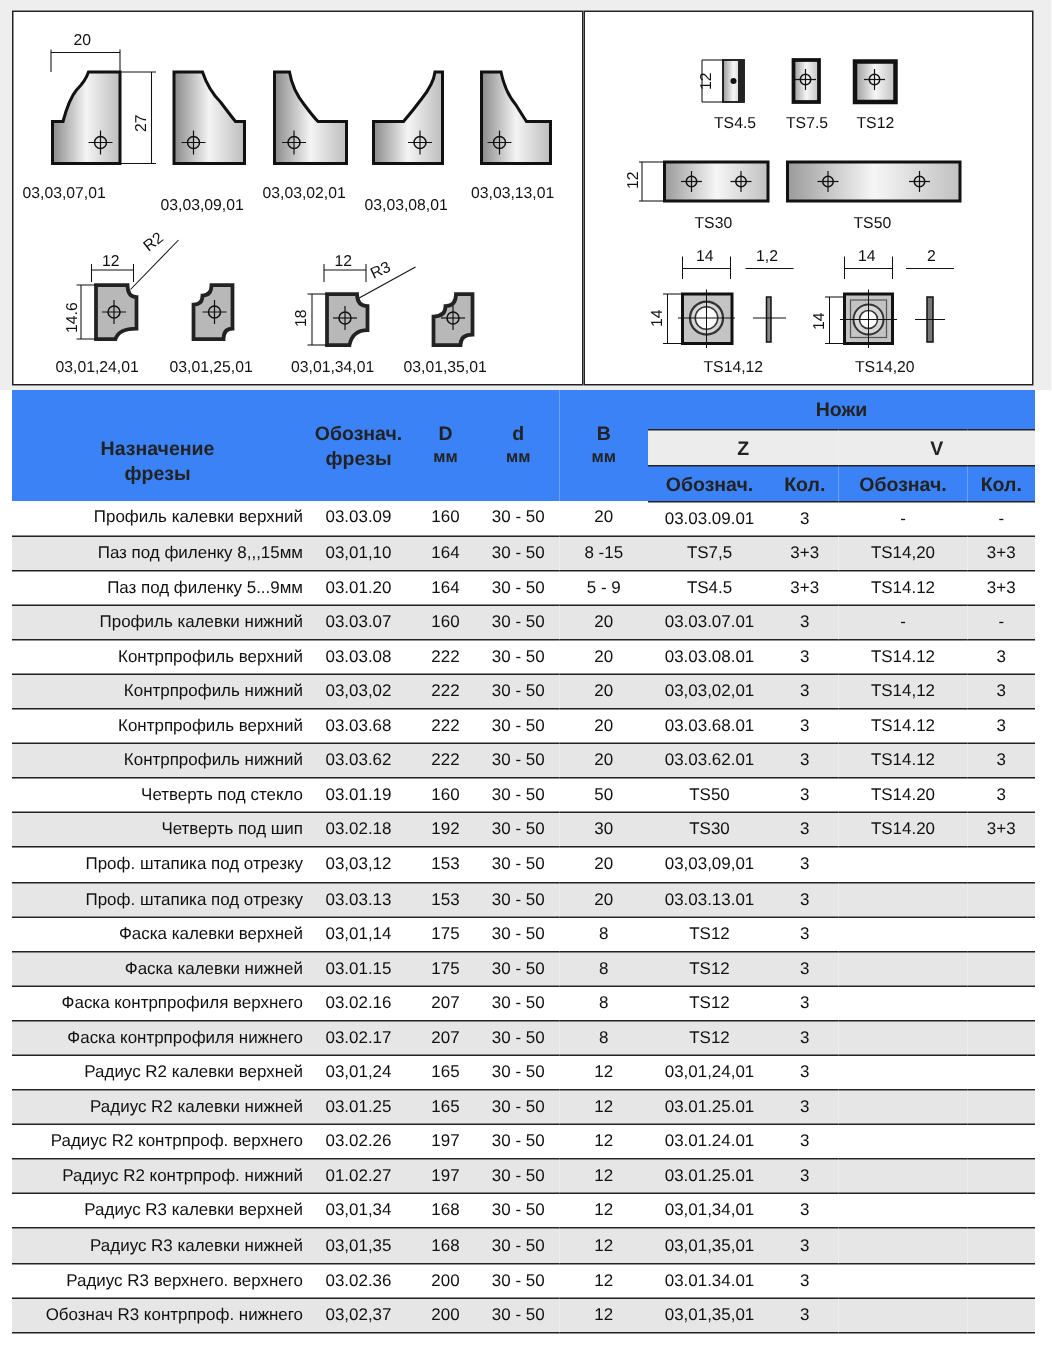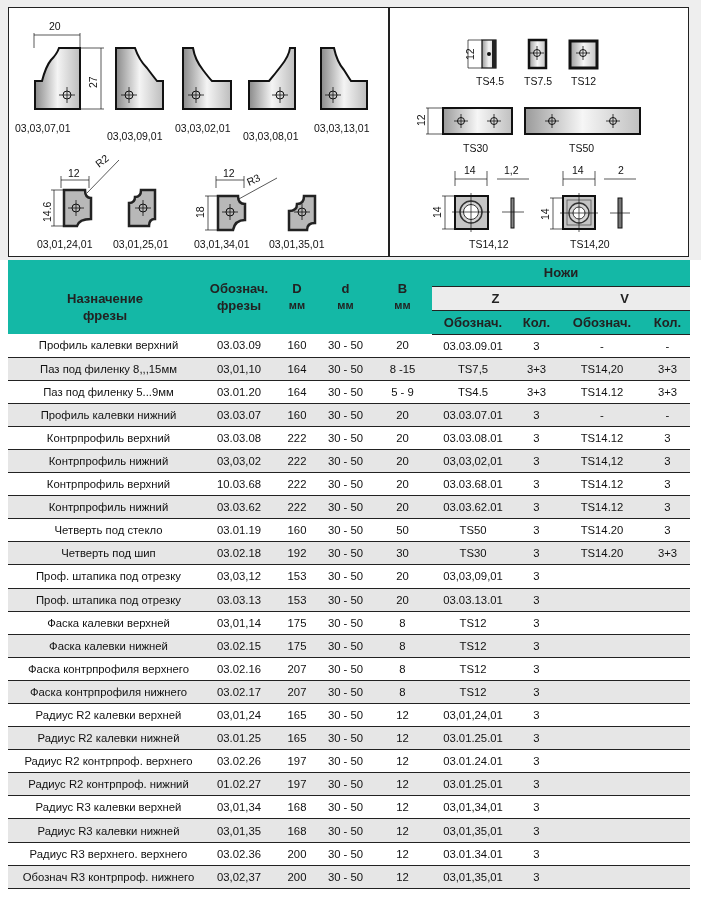--- a/index.html
+++ b/index.html
@@ -4,27 +4,27 @@
 <style>
   html,body{margin:0;padding:0;background:#fff;}
   body{width:701px;height:912px;position:relative;overflow:hidden;font-family:"Liberation Sans",sans-serif;color:#111;}
   .topband{position:absolute;left:0;top:0;width:701px;height:260px;background:#eeeeee;}
   .panel{position:absolute;top:7px;height:250px;background:#fff;border:1px solid #222;box-sizing:border-box;}
   .panel-left{left:8px;width:381px;}
   .panel-right{left:389px;width:300px;}
   .panel svg{position:absolute;left:0;top:0;}
   .lbl{font-size:10.5px;fill:#111;font-family:"Liberation Sans",sans-serif;}
   table{position:absolute;left:8px;top:260px;width:682px;border-collapse:collapse;font-size:11.3px;}
-  thead th{background:#14b8a6;font-weight:bold;color:#222;padding:0;}
+  thead th{background:#3b82f6;font-weight:bold;color:#222;padding:0;}
   thead .h1{font-size:13px;line-height:17px;}
   thead .sub{background:#ececec;}
   .ln-top{border-top:1.5px solid #222;}
   tbody td{height:22.1px;padding:0;border-bottom:1px solid #222;white-space:nowrap;}
   tbody tr:nth-child(even) td{background:#e6e6e6;}
-  tbody td.name{padding-left:7px;text-align:center;}
+  tbody td.name{padding-left:7px;text-align:right;}
   tbody td.c{text-align:center;}
   .hdr-bottom th{border-bottom:1.5px solid #222;}
 </style>
 </head>
 <body>
 
 <div class="topband"></div>
 
 <div class="panel panel-left">
   <svg width="381" height="250" viewBox="0 0 381 250">
@@ -330,21 +330,21 @@
       <td class="c">222</td>
       <td class="c">30 - 50</td>
       <td class="c">20</td>
       <td class="c">03,03,02,01</td>
       <td class="c">3</td>
       <td class="c">TS14,12</td>
       <td class="c">3</td>
     </tr>
       <tr>
       <td class="name">Контрпрофиль верхний</td>
-      <td class="c">10.03.68</td>
+      <td class="c">03.03.68</td>
       <td class="c">222</td>
       <td class="c">30 - 50</td>
       <td class="c">20</td>
       <td class="c">03.03.68.01</td>
       <td class="c">3</td>
       <td class="c">TS14.12</td>
       <td class="c">3</td>
     </tr>
       <tr>
       <td class="name">Контрпрофиль нижний</td>
@@ -407,21 +407,21 @@
       <td class="c">175</td>
       <td class="c">30 - 50</td>
       <td class="c">8</td>
       <td class="c">TS12</td>
       <td class="c">3</td>
       <td class="c"></td>
       <td class="c"></td>
     </tr>
       <tr>
       <td class="name">Фаска калевки нижней</td>
-      <td class="c">03.02.15</td>
+      <td class="c">03.01.15</td>
       <td class="c">175</td>
       <td class="c">30 - 50</td>
       <td class="c">8</td>
       <td class="c">TS12</td>
       <td class="c">3</td>
       <td class="c"></td>
       <td class="c"></td>
     </tr>
       <tr>
       <td class="name">Фаска контрпрофиля верхнего</td>

